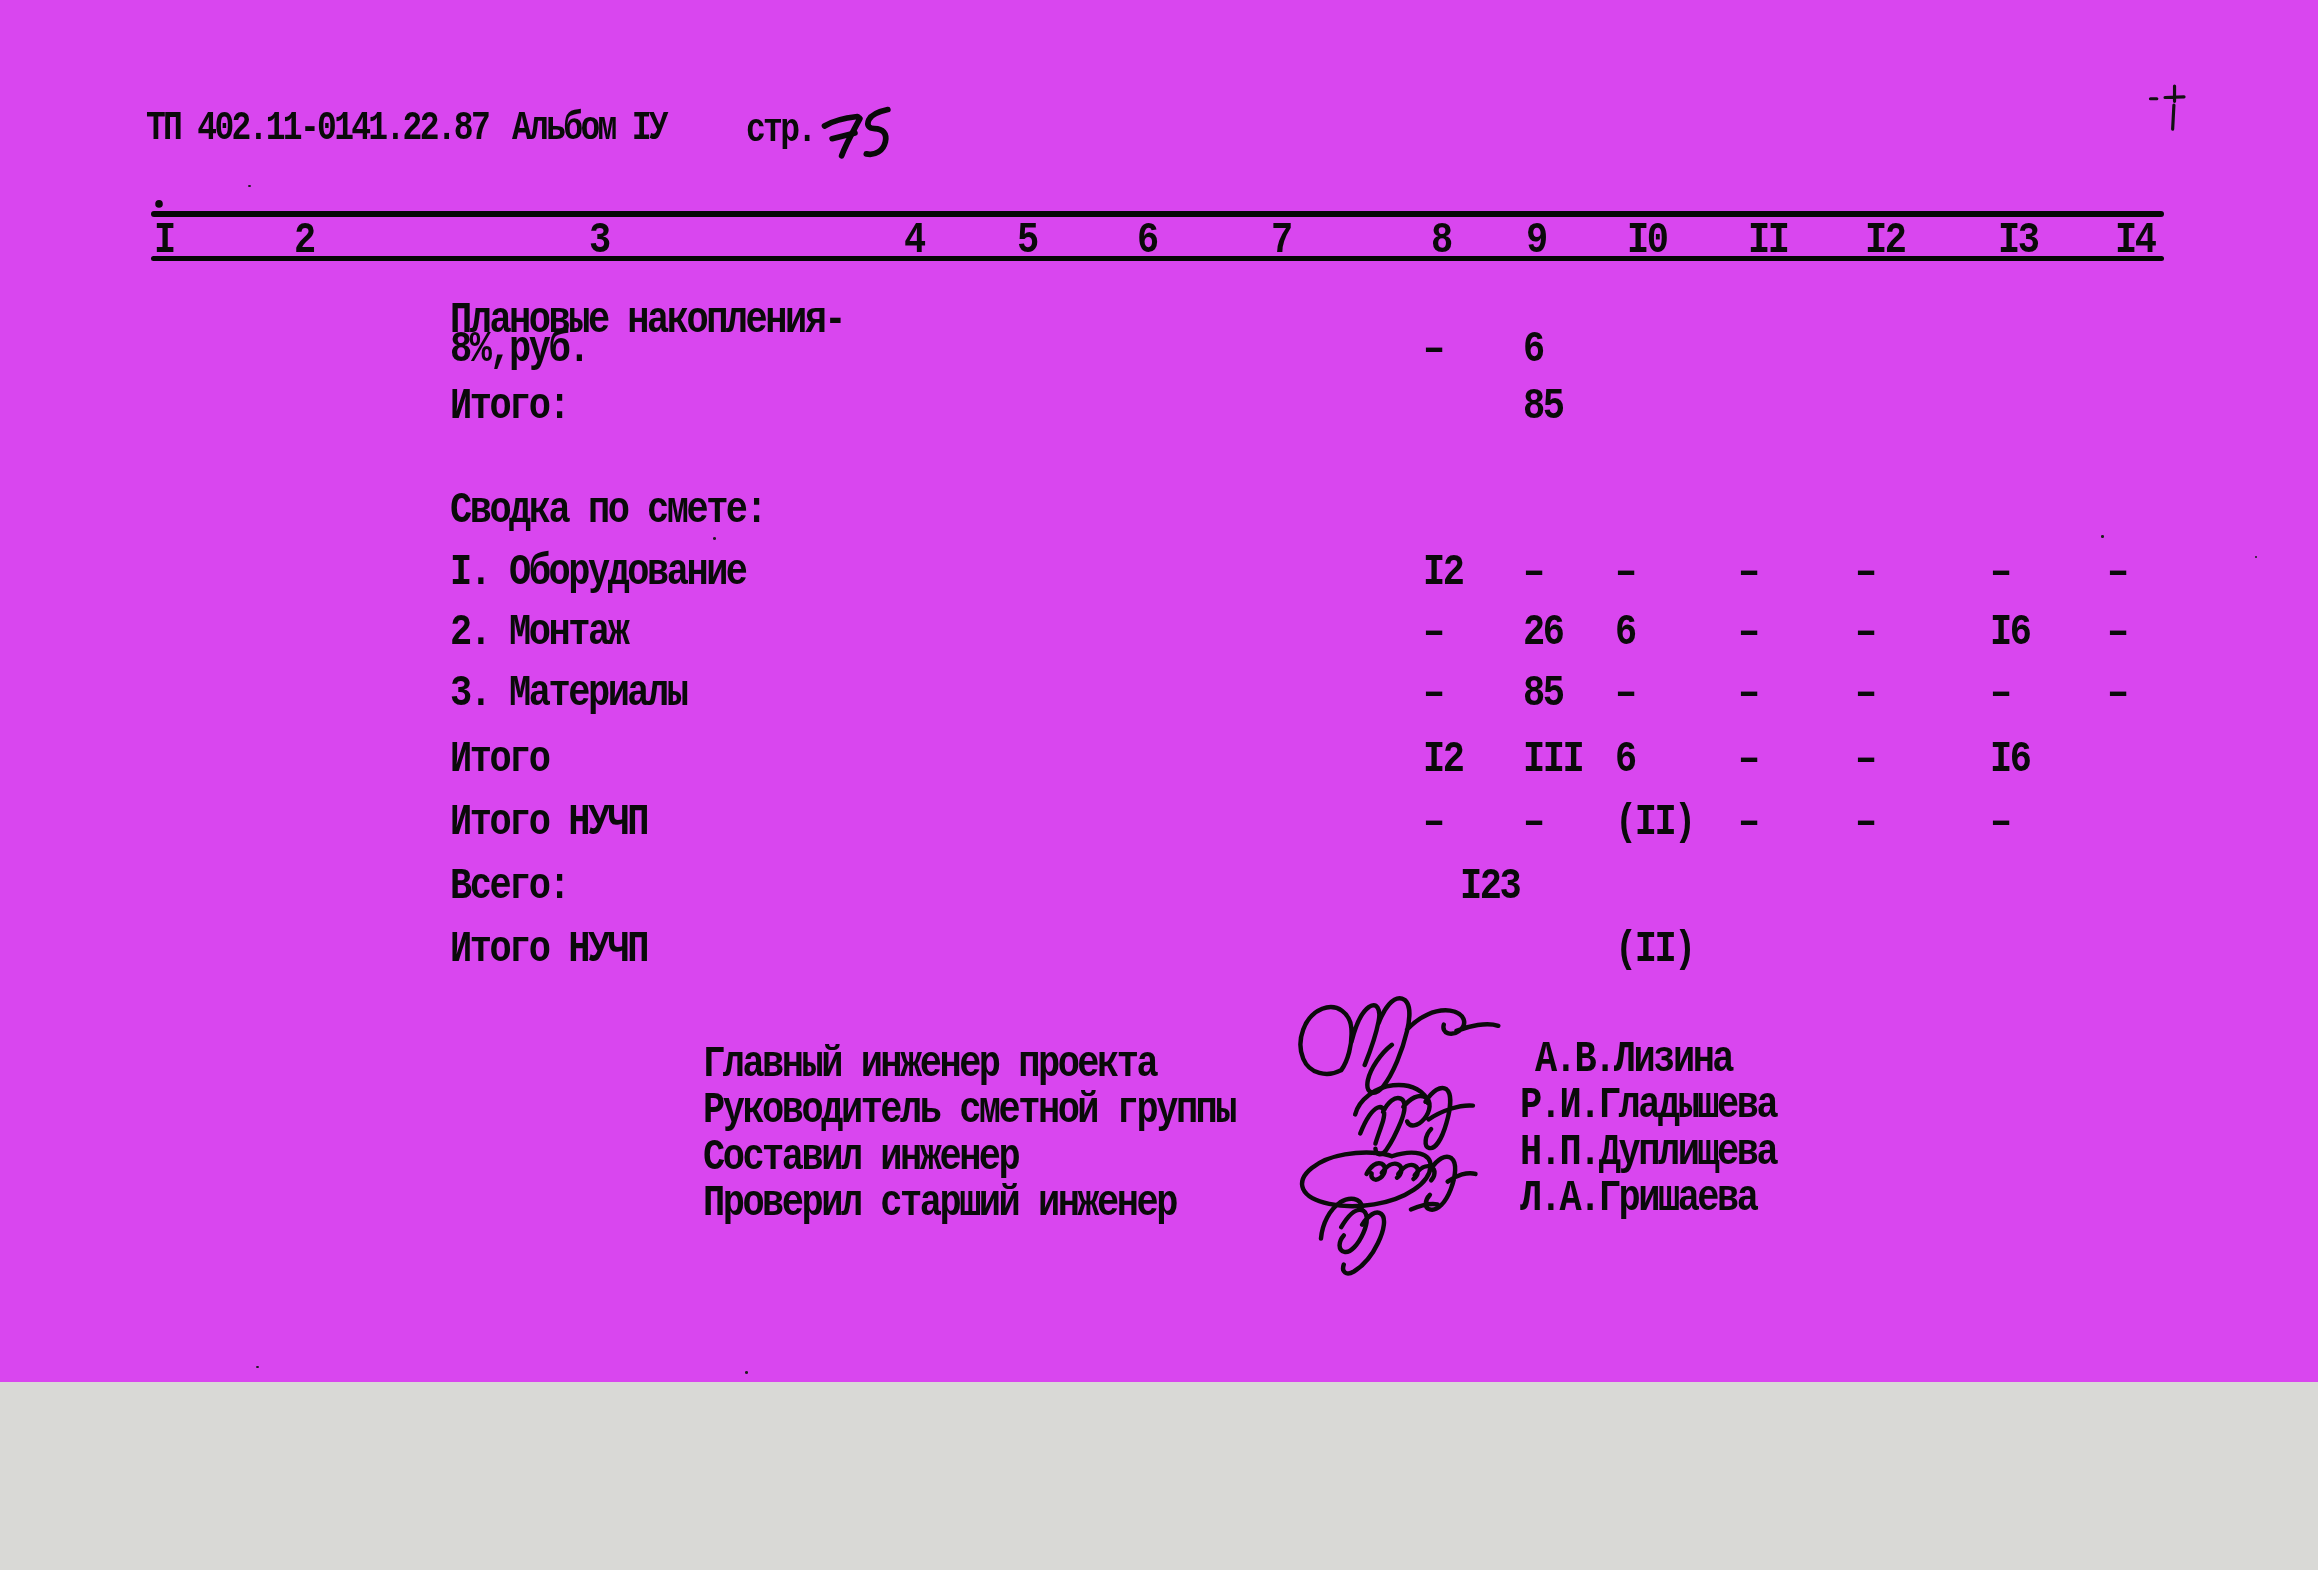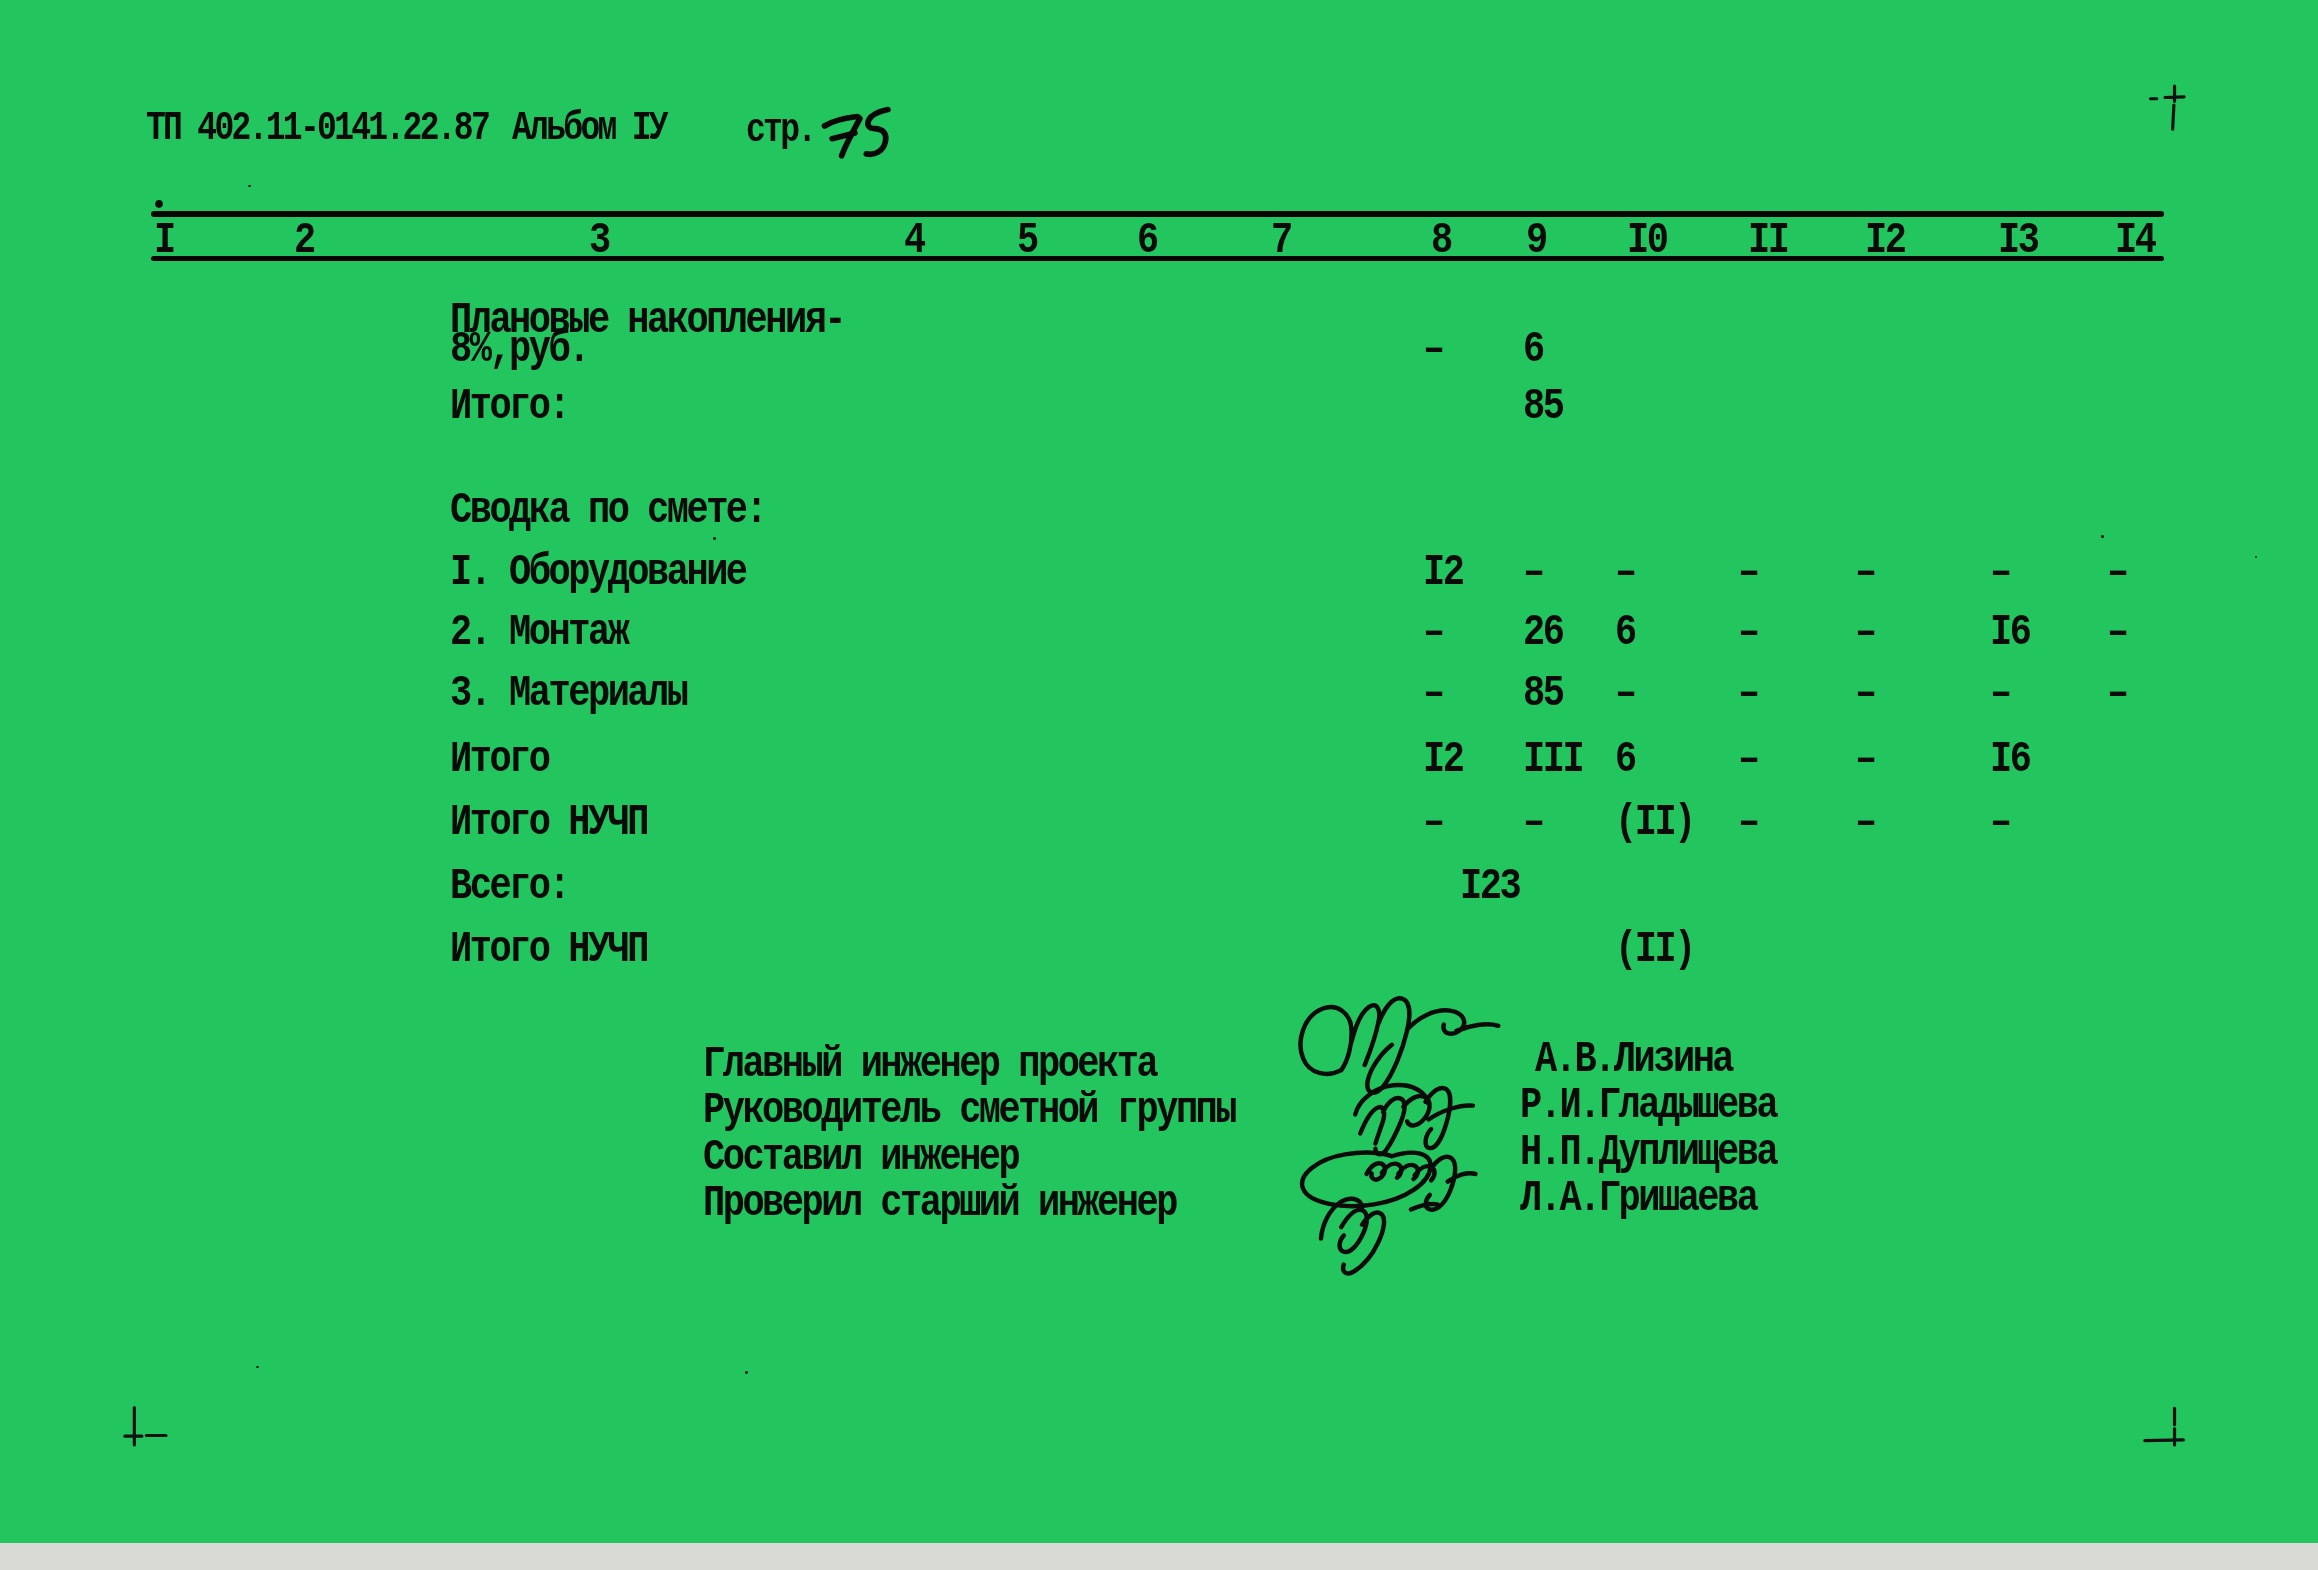--- a/index.html
+++ b/index.html
@@ -1,20 +1,20 @@
 <!DOCTYPE html>
 <html style="font-size:10px"><head>
 <meta charset="utf-8">
 <title>Scanned estimate page</title>
 <style>
   html,body{margin:0;padding:0;background:#d9d9d6;}
   .page{
     position:relative;
-    width:2319px;height:1543px;
-    background:#22c55e;
+    width:2319px;height:1382px;
+    background:#d946ef;
     overflow:hidden;
     font-family:"Liberation Mono","DejaVu Sans Mono",monospace;
     color:#0a0a0a;
     text-decoration:underline;
   }
   
   .tw{
     position:absolute;
     display:inline-block;
     font-family:"Liberation Mono","DejaVu Sans Mono",monospace;

